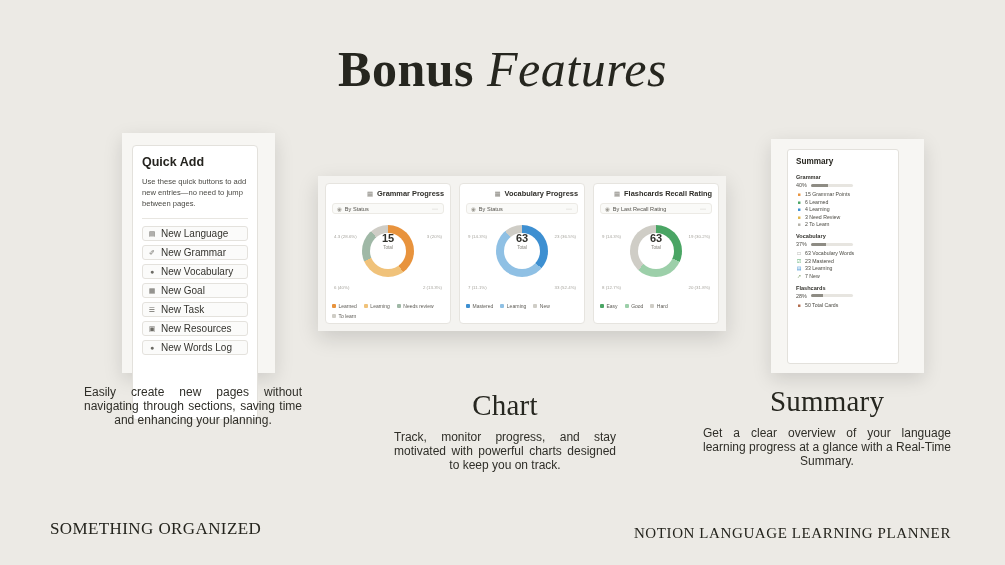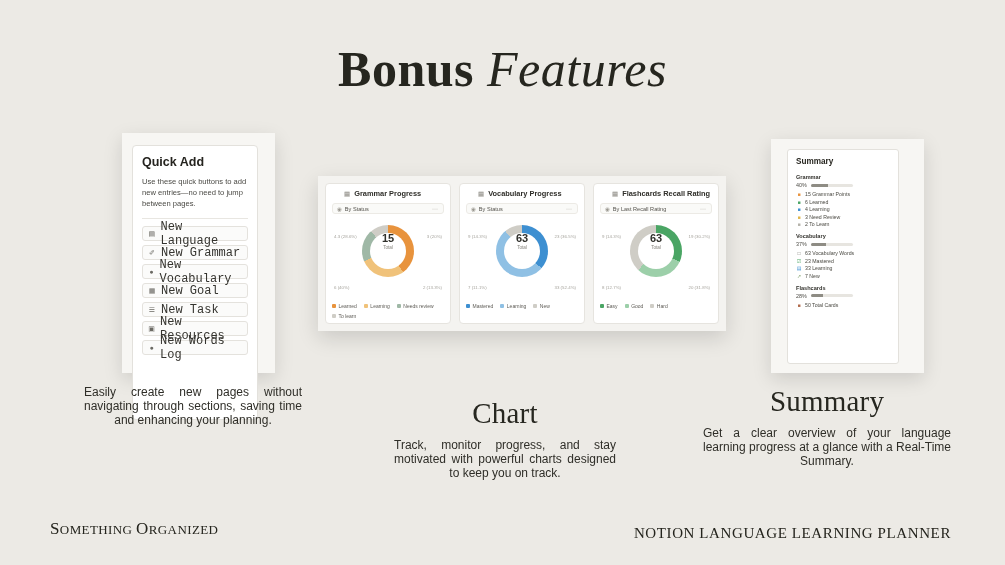--- a/index.html
+++ b/index.html
@@ -40,36 +40,37 @@
   .qa-desc{font-size:7.6px;line-height:1.45;color:#4b4a45;margin-bottom:9px;}
   .qa-divider{height:1px;background:#e8e6e1;margin:4px 0 7px 0;}
   .qa-btn{
     display:flex;align-items:center;gap:5px;
     height:15px;margin-bottom:4px;
     border:1px solid #e4e2dd;border-radius:3px;
     background:#fbfbfa;
     padding:0 5px;box-sizing:border-box;
   }
   .qa-btn .ic{font-size:7px;line-height:1;width:8px;text-align:center;color:#6b6a64;}
-  .qa-btn .lb{font-size:12px;color:#35342f;font-family:Liberation Mono, monospace;}
+  .qa-btn .lb{font-size:10px;color:#35342f;}
 
   
   .charts{
     position:absolute;left:318px;top:176px;width:408px;height:155px;
     background:#f4f3f0;
     box-shadow:0 7px 20px rgba(0,0,0,.14);
     display:flex;gap:8px;padding:7px;box-sizing:border-box;
   }
   .chart-card{
     flex:1;background:#fff;border:1px solid #e6e4df;border-radius:4px;
     position:relative;overflow:hidden;
   }
   .cc-head{
     display:flex;align-items:center;gap:4px;
-    padding:5px 6px 3px 18px;
+    padding:5px 6px 3px 6px;
+    justify-content:flex-end;
   }
   .cc-head .gic{font-size:6.5px;color:#8a8880;}
   .cc-head .ttl{font-size:7.4px;font-weight:700;color:#2f2e29;}
   .cc-sub{
     display:flex;align-items:center;justify-content:space-between;
     margin:2px 6px 0 6px;padding:2px 4px;
     border:1px solid #eceae5;border-radius:3px;background:#fafaf8;
     height:11px;box-sizing:border-box;
   }
   .cc-sub .s-l{display:flex;align-items:center;gap:3px;}
@@ -131,32 +132,32 @@
   }
   .feat p{
     margin:0;
     font-size:12px;
     line-height:1.18;
     text-align:justify;
     text-align-last:center;
     color:#2f2e28;
   }
   #feat1{left:84px;top:385px;width:218px;}
-  #feat2{left:394px;top:397px;width:222px;}
+  #feat2{left:394px;top:389px;width:222px;}
   #feat3{left:703px;top:385px;width:248px;}
 
   
   .brand{
     position:absolute;left:50px;top:519px;
     font-family:"Liberation Serif", serif;
     font-size:17px;
     letter-spacing:0.4px;
     color:#24241d;
   }
-  .brand .sm{font-size:13px;}
+  .brand .sm{font-size:17px;}
   .footer-right{
     position:absolute;right:54px;top:525px;
     font-family:"Liberation Serif", serif;
     font-size:15px;
     letter-spacing:0.6px;
     color:#24241d;
   }
 </style>
 </head>
 <body>

